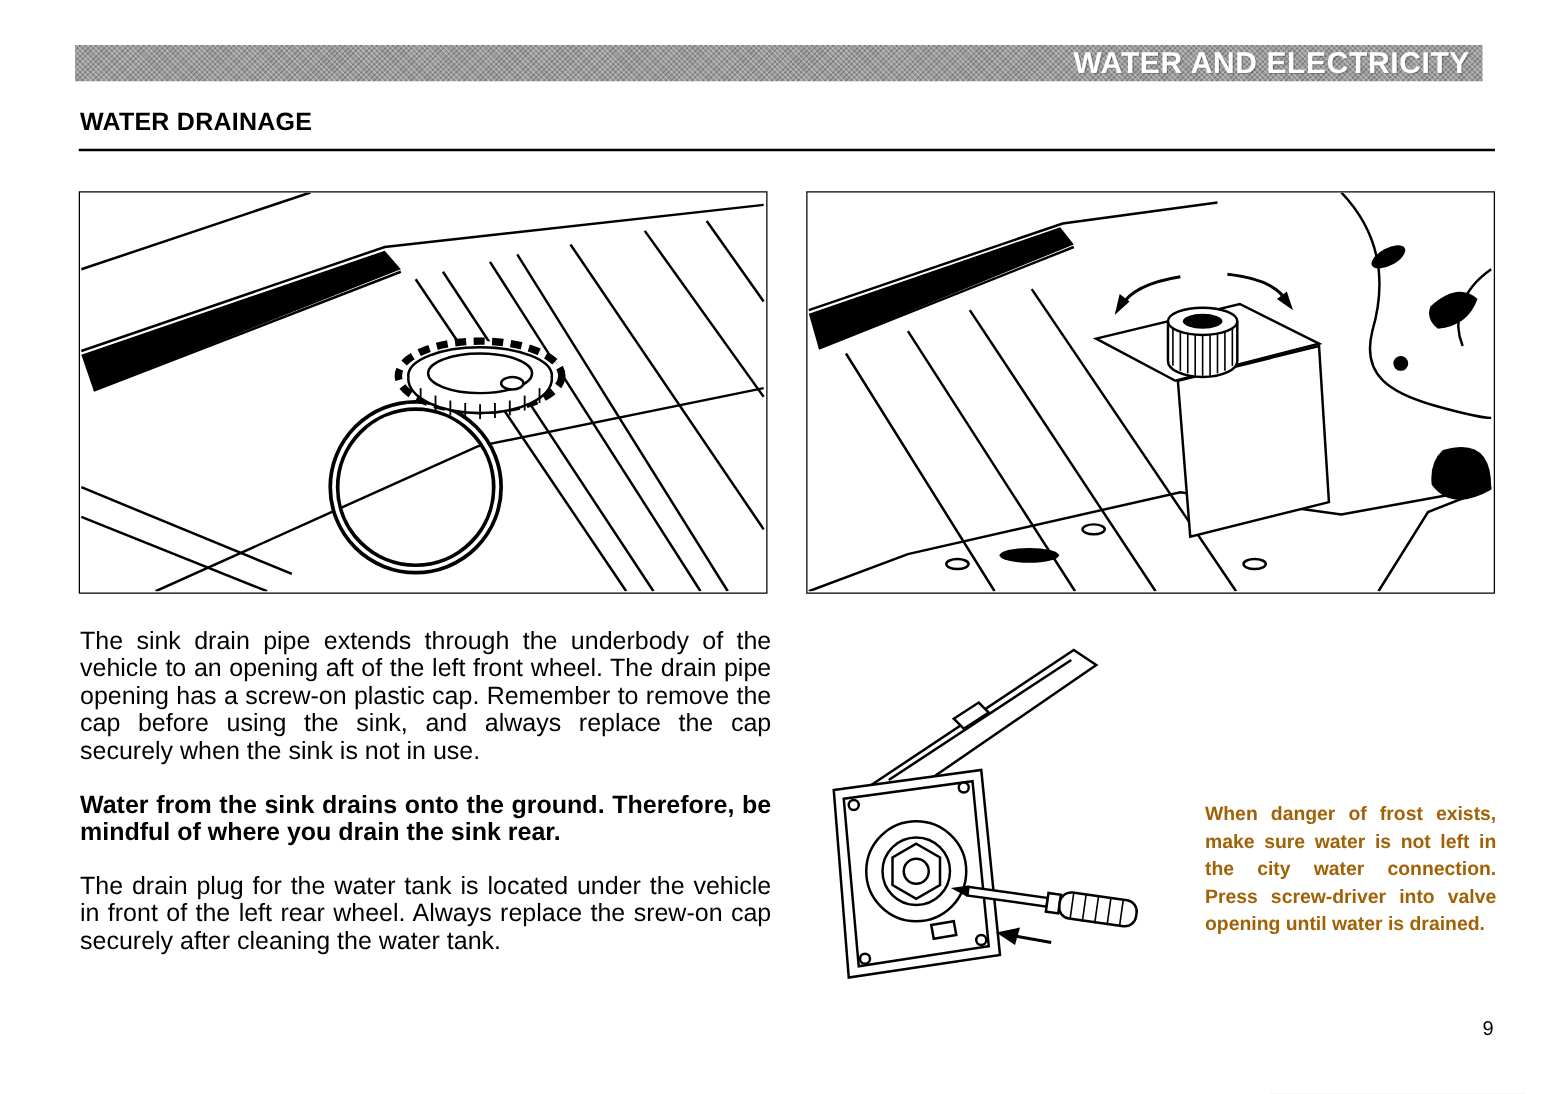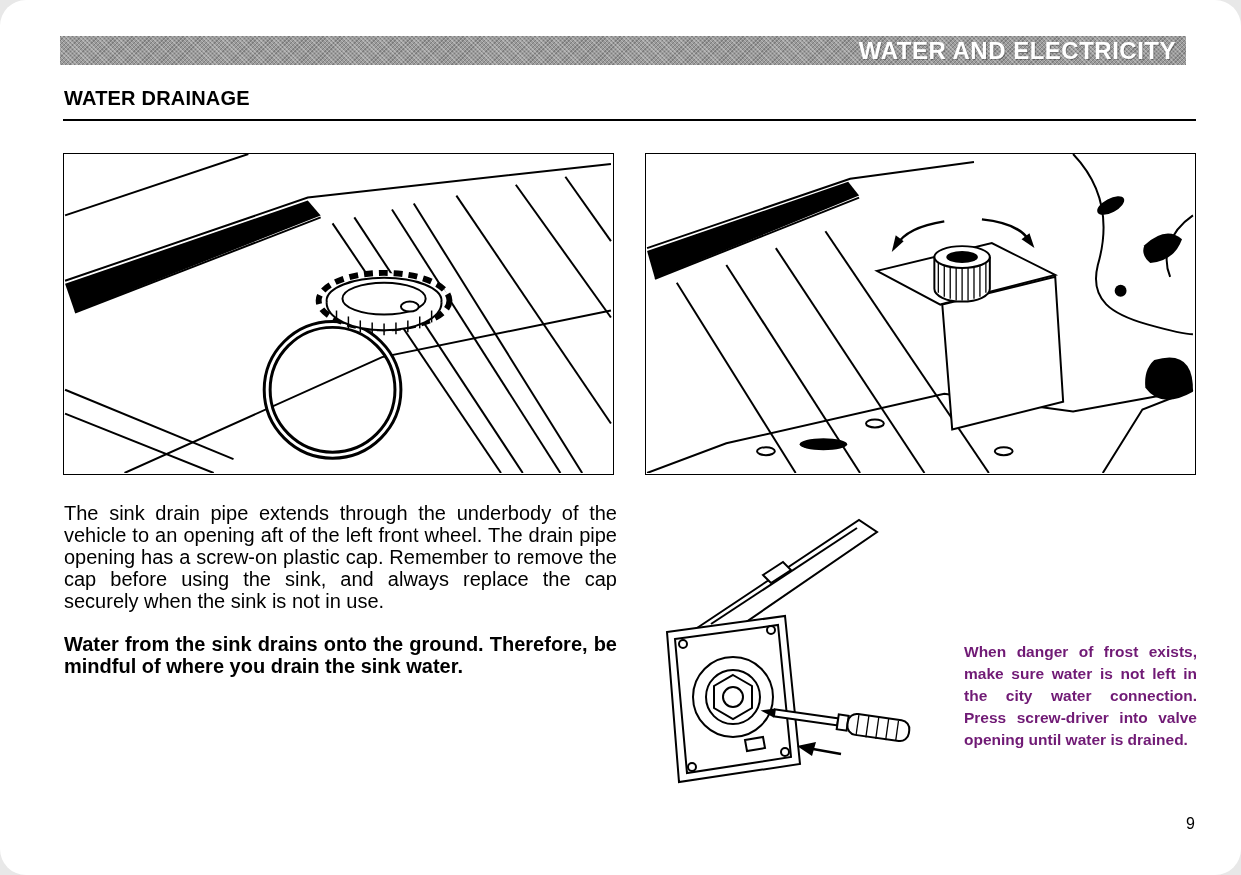--- a/index.html
+++ b/index.html
@@ -1,20 +1,20 @@
 <!DOCTYPE html>
 <html><head>
 <meta charset="utf-8">
 <style>
   * { margin:0; padding:0; box-sizing:border-box; }
   html,body { background:#e8e8e8; }
   body { font-family:"Liberation Sans", sans-serif; }
   .page {
     position:relative; width:1241px; height:875px; background:#ffffff;
-    margin:0 auto; overflow:hidden; color:#000;border-radius:26px;
+    margin:0 auto; overflow:hidden; color:#000;
   }
   .banner {
     position:absolute; left:60px; top:36px; width:1126px; height:29px;
     background-color:#9b9b9b;
     background-image:
       repeating-linear-gradient(45deg, rgba(255,255,255,0.28) 0px, rgba(255,255,255,0.28) 1px, transparent 1px, transparent 3px),
       repeating-linear-gradient(-45deg, rgba(0,0,0,0.20) 0px, rgba(0,0,0,0.20) 1px, transparent 1px, transparent 3px);
     display:flex; align-items:center; justify-content:flex-end;
     padding-right:10px;
   }
@@ -37,21 +37,21 @@
   #fig2 { left:645px; top:153px; width:551px; height:322px; }
   #fig3 { position:absolute; left:645px; top:512px; width:300px; height:290px; }
   .text-col {
     position:absolute; left:64px; top:502px; width:553px;
     font-size:20px; line-height:22px; text-align:justify; color:#000;
   }
   .text-col p { margin-bottom:21px; }
   .bold { font-weight:bold; }
   .frost-note {
     position:absolute; left:964px; top:641px; width:233px;
-    font-size:15.5px; font-weight:bold; line-height:22px; text-align:justify; color:#701a75;
+    font-size:15.5px; font-weight:bold; line-height:22px; text-align:justify; color:#a16207;
   }
   .page-number {
     position:absolute; left:1186px; top:815px; font-size:16px; color:#000;
   }
   svg { display:block; }
 </style>
 </head>
 <body>
 
 <div class="page">
@@ -155,21 +155,22 @@
         <ellipse cx="120" cy="300" rx="9" ry="4"></ellipse>
         <ellipse cx="230" cy="272" rx="9" ry="4"></ellipse>
         <ellipse cx="360" cy="300" rx="9" ry="4"></ellipse>
       </g>
       <ellipse cx="178" cy="293" rx="24" ry="6" fill="#000"></ellipse>
     </svg>
   </div>
 
   <div class="text-col">
     <p>The sink drain pipe extends through the underbody of the vehicle to an opening aft of the left front wheel. The drain pipe opening has a screw-on plastic cap. Remember to remove the cap before using the sink, and always replace the cap securely when the sink is not in use.</p>
-    <p class="bold">Water from the sink drains onto the ground. Therefore, be mindful of where you drain the sink water.</p>
+    <p class="bold">Water from the sink drains onto the ground. Therefore, be mindful of where you drain the sink rear.</p>
+    <p>The drain plug for the water tank is located under the vehicle in front of the left rear wheel. Always replace the srew-on cap securely after cleaning the water tank.</p>
   </div>
 
   <div id="fig3">
     <svg viewBox="0 0 300 290" width="300" height="290" aria-label="city-water-connection-screwdriver-illustration">
       <g fill="#fff" stroke="#000" stroke-width="2">
         <polygon points="52,116 214,8 232,20 72,130"></polygon>
         <path d="M66,112 L212,16" fill="none"></path>
         <polygon points="118,63 138,50 146,58 126,71"></polygon>
         <polygon points="22,120 140,104 155,252 34,270"></polygon>
         <polygon points="30,127 133,113 146,245 42,261" fill="none"></polygon>

